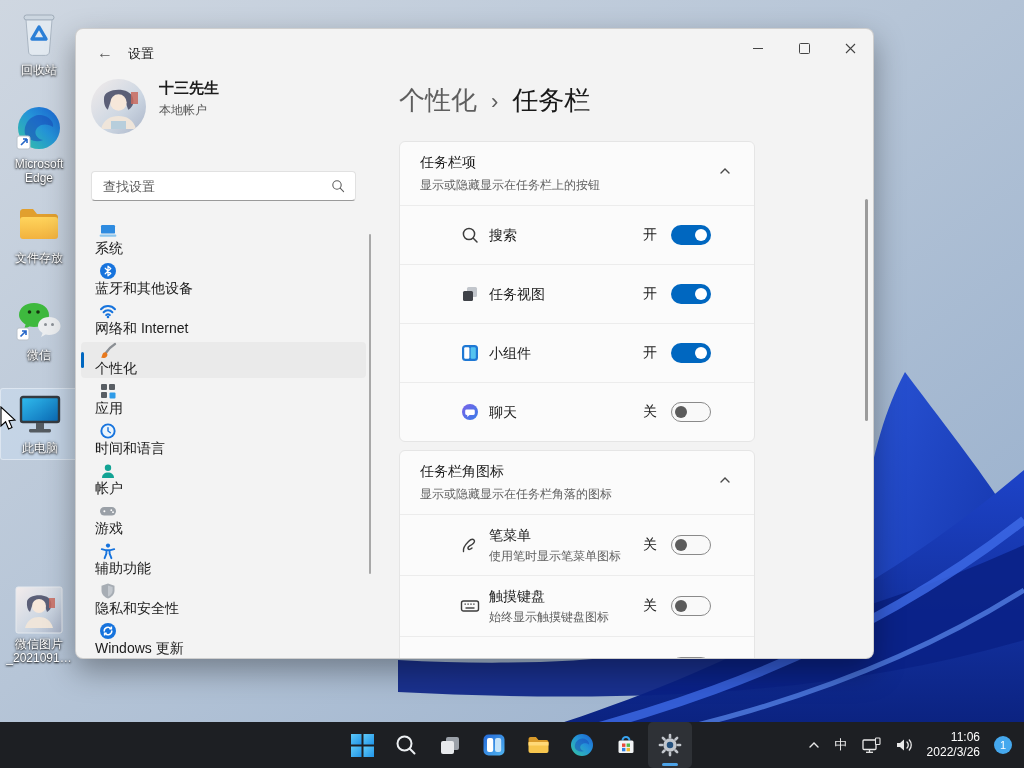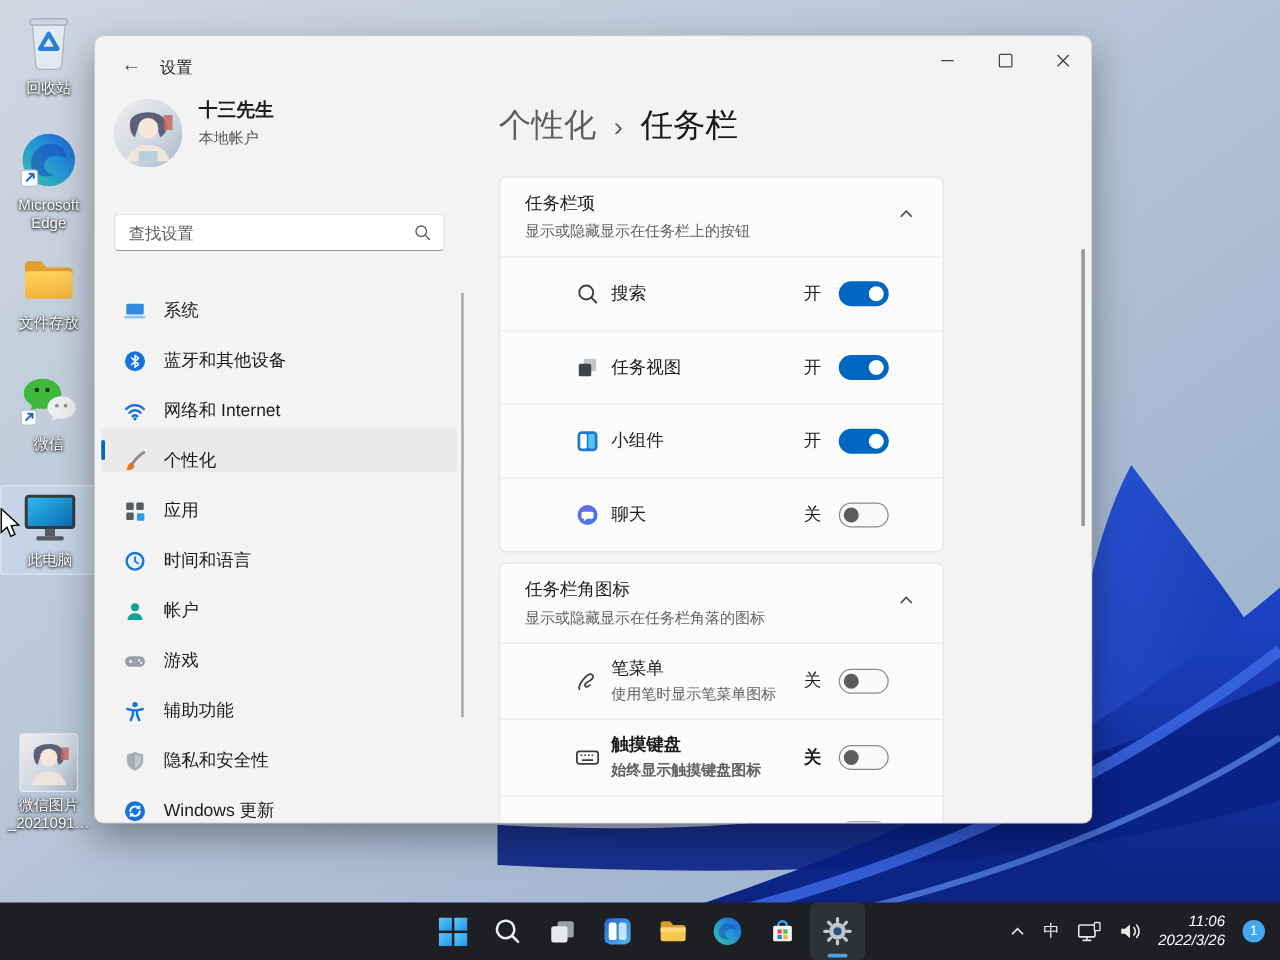--- a/index.html
+++ b/index.html
@@ -41,21 +41,21 @@
   .profile-name{font-size:15px;font-weight:700;color:#1b1b1b;}
   .profile-type{font-size:12px;color:#565656;margin-top:4px;}
   .searchbox{position:absolute;left:15px;top:94px;width:263px;height:28px;background:#fff;
              border:1px solid #e1e1e1;border-bottom:1px solid #9a9a9a;border-radius:4px;display:flex;align-items:center;}
   .searchbox input{flex:1;border:none;outline:none;background:transparent;font-size:13px;color:#1b1b1b;
                    padding:0 4px 0 11px;font-family:inherit;}
   .searchbox input::placeholder{color:#5d5d5d;opacity:1;}
   .search-glyph{margin-right:10px;flex:none;}
 
   .nav{position:absolute;left:5px;top:145px;width:285px;}
-  .nav-item{position:relative;height:36px;margin-bottom:4px;border-radius:4px;display:flex;align-items:flex-end;cursor:default;}
+  .nav-item{position:relative;height:36px;margin-bottom:4px;border-radius:4px;display:flex;align-items:flex-start;cursor:default;flex-direction:column;}
   .nav-item.selected{background:#eaeaea;}
   .nav-item.selected::before{content:"";position:absolute;left:0;top:10px;width:3px;height:16px;border-radius:2px;background:#0067C0;}
   .nav-icon{margin-left:18px;width:18px;height:18px;flex:none;}
   .nav-label{margin-left:14px;font-size:14px;color:#1b1b1b;}
   .nav-scrollbar{position:absolute;left:293px;top:205px;width:2px;height:340px;background:#8f8f8f;border-radius:1px;opacity:.75;}
 
   
   .main-pane{position:absolute;left:320px;top:48px;right:0;bottom:0;}
   .breadcrumb{position:absolute;left:3px;top:6px;font-size:26px;display:flex;align-items:baseline;}
   .bc-parent{color:#5e5e5e;}
@@ -84,21 +84,21 @@
 
   
   .taskbar{position:absolute;left:0;right:0;bottom:0;height:46px;background:#1d1f23;z-index:20;}
   .tb-center{position:absolute;left:340px;top:0;height:46px;display:flex;}
   .tb-slot{width:44px;height:46px;display:flex;align-items:center;justify-content:center;position:relative;border-radius:5px;}
   .tb-slot.active{background:#2e3136;}
   .tb-slot.active::after{content:"";position:absolute;bottom:2px;left:14px;width:16px;height:3px;border-radius:2px;background:#4da3e8;}
   .tray{position:absolute;right:0;top:0;height:46px;display:flex;align-items:center;padding-right:10px;}
   .tray-btn{height:40px;display:flex;align-items:center;justify-content:center;padding:0 7px;border-radius:4px;}
   .tray-ime{color:#eee;font-size:13px;}
-  .tray-clock{color:#fff;font-size:12px;line-height:15px;text-align:right;padding:0 6px;font-style:italic;}
+  .tray-clock{color:#fff;font-size:12px;line-height:15px;text-align:right;padding:0 6px;}
   .badge{width:18px;height:18px;border-radius:50%;background:#45a8ee;color:#fff;font-size:11px;
          display:flex;align-items:center;justify-content:center;margin-left:8px;margin-right:2px;}
 </style>
 </head>
 <body>
 
 <div class="wallpaper">
   <svg width="1024" height="768" viewBox="0 0 1024 768" preserveAspectRatio="none">
     <defs>
       <linearGradient id="sky" x1="0" y1="0" x2="1" y2="1">
@@ -523,21 +523,21 @@
             <span class="row-label">笔菜单</span>
             <div class="row-desc">使用笔时显示笔菜单图标</div>
           </span>
           <span class="row-spacer"></span>
           <span class="row-state">关</span>
           <span class="toggle off">
               <span class="knob"></span>
             </span>
         </div>
 
-        <div class="row" style="height:60px;font-weight:bold;">
+        <div class="row" style="height:60px;">
           <span class="row-icon">
             <svg width="20" height="20" viewBox="0 0 20 20">
               <rect x="1.5" y="5" width="17" height="10" rx="2" stroke="#3d3d3d" stroke-width="1.4" fill="none"></rect>
               <line x1="4.5" y1="8.2" x2="15.5" y2="8.2" stroke="#3d3d3d" stroke-width="1.3" stroke-dasharray="1.4 1.5"></line>
               <line x1="5.5" y1="12" x2="14.5" y2="12" stroke="#3d3d3d" stroke-width="1.4"></line>
               </svg>
           </span>
           <span class="row-text">
             <span class="row-label">触摸键盘</span>
             <div class="row-desc">始终显示触摸键盘图标</div>

